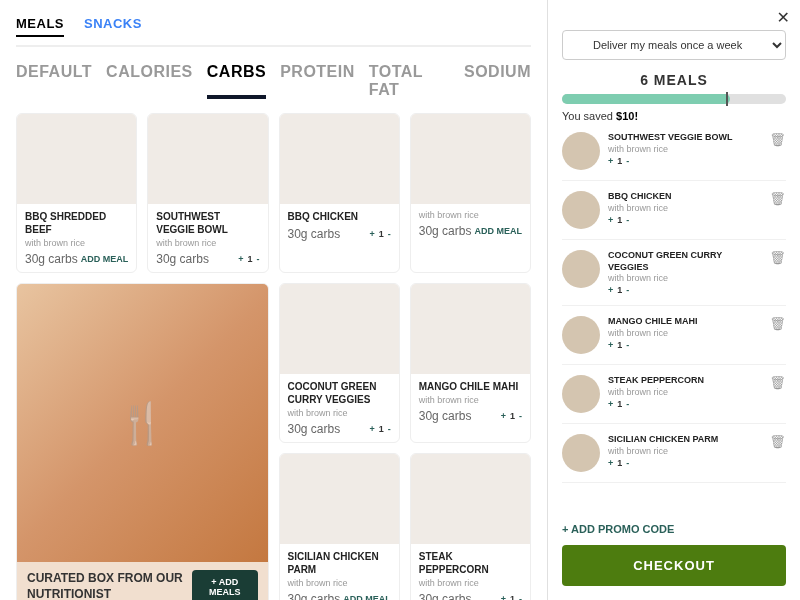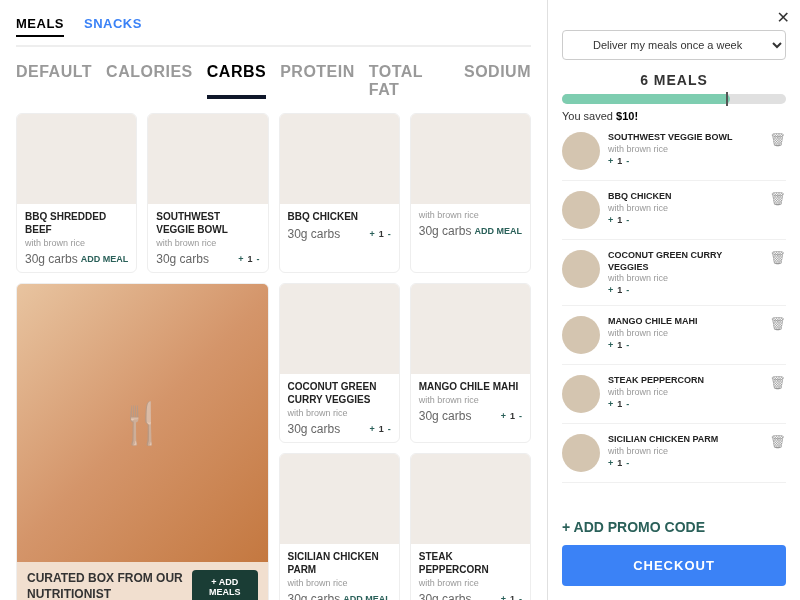--- a/index.html
+++ b/index.html
@@ -287,32 +287,32 @@
     }
 
     .cart-item .delete-btn {
       color: #999;
       cursor: pointer;
       font-size: 13px;
       flex-shrink: 0;
     }
 
     .promo-link {
-      font-size: 14px;
+      font-size: 11px;
       font-weight: 700;
       color: #2a6059;
       text-transform: uppercase;
       cursor: pointer;
       margin-bottom: 10px;
       display: block;
     }
 
     .checkout-btn {
       width: 100%;
-      background: #3b82f6;
+      background: #4d7c0f;
       color: #fff;
       border: none;
       padding: 13px;
       font-size: 13px;
       font-weight: 700;
       text-transform: uppercase;
       letter-spacing: 1px;
       border-radius: 4px;
       cursor: pointer;
     }

